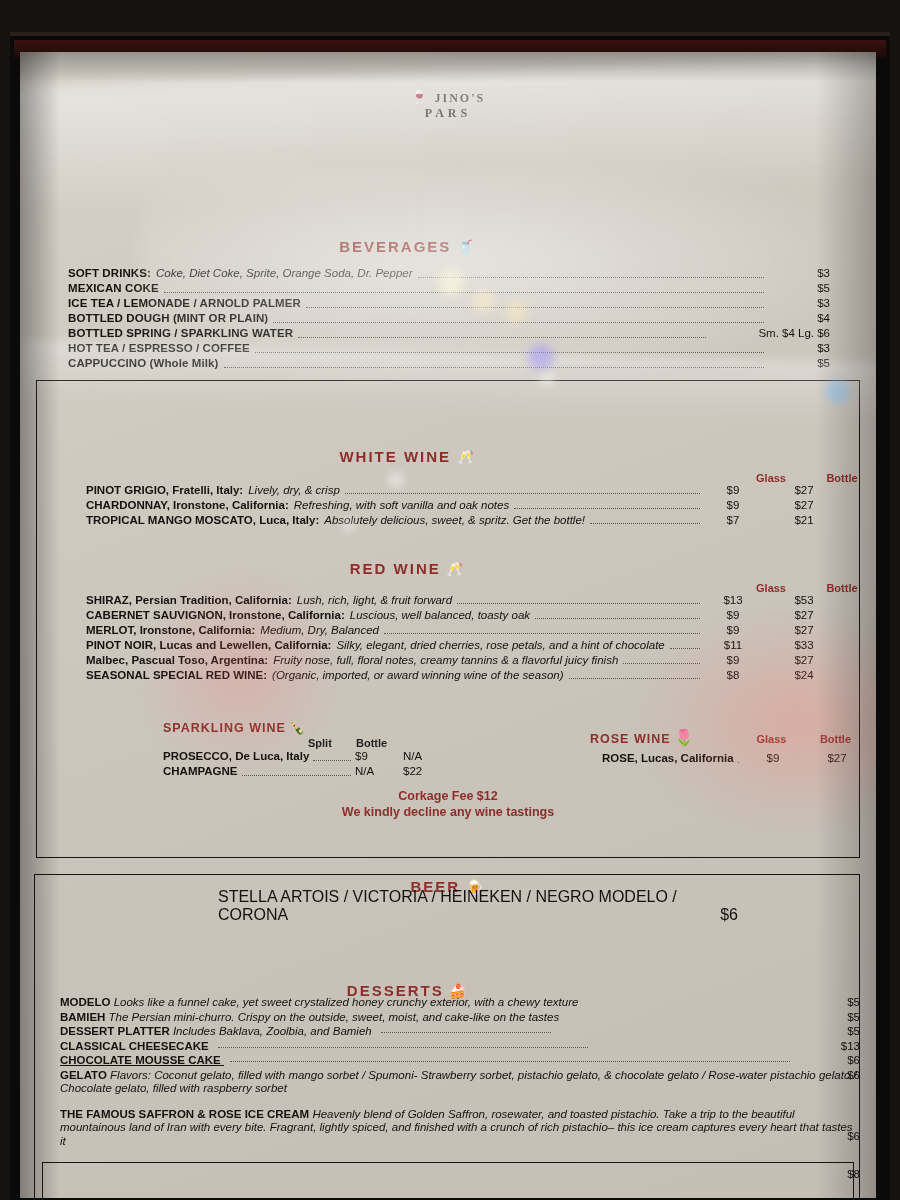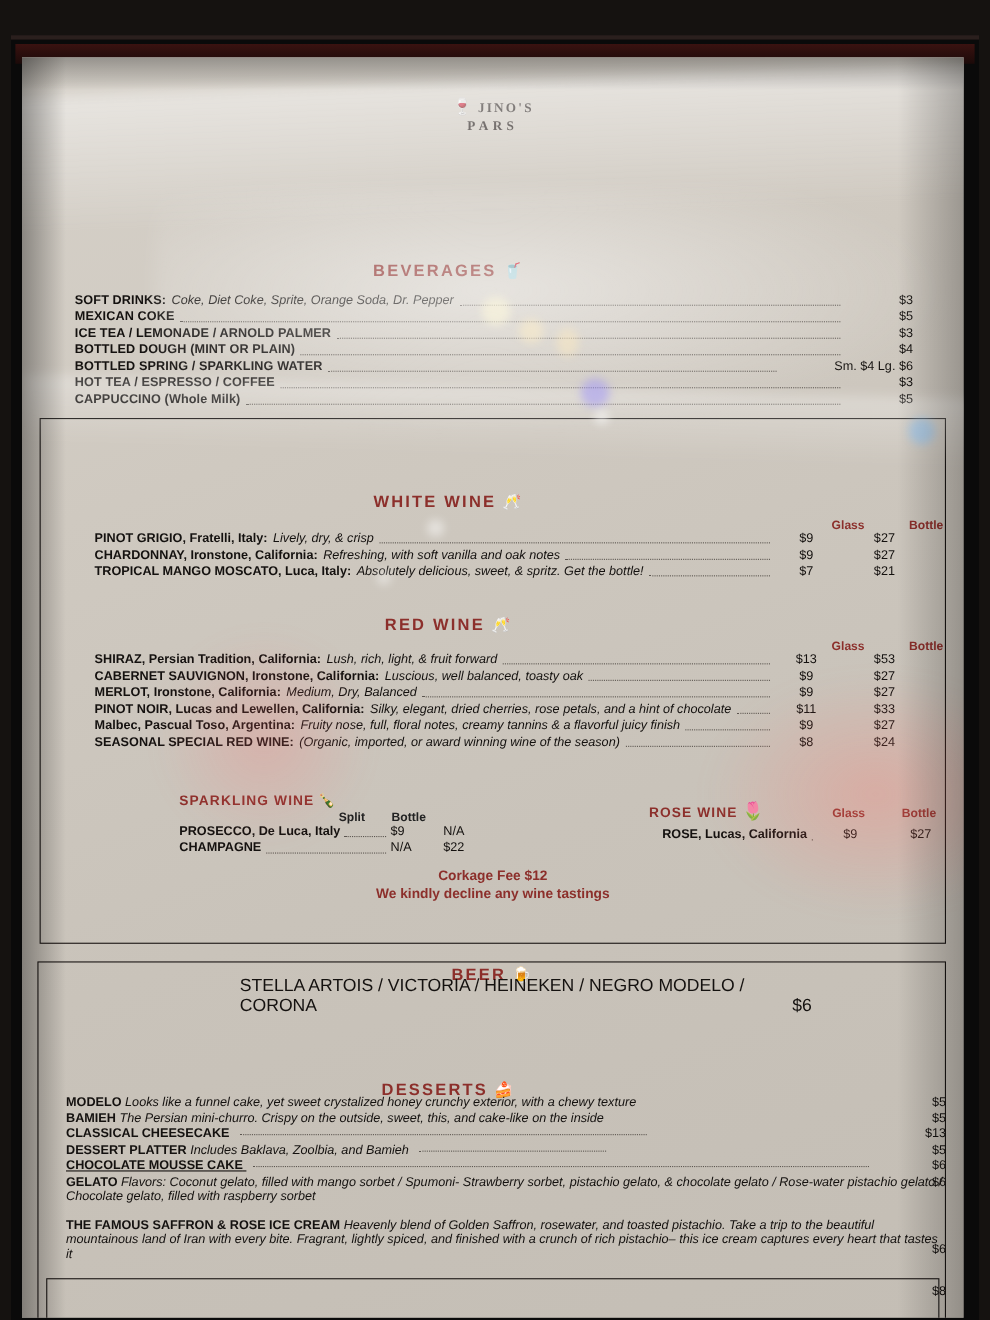--- a/index.html
+++ b/index.html
@@ -373,33 +373,33 @@
     </div>
 
     <div class="rows" id="dessert-rows">
       <div class="dz" style="margin-bottom:1px;">
         <span class="nm">MODELO</span>
         <span class="desc">Looks like a funnel cake, yet sweet crystalized honey crunchy exterior, with a chewy texture</span>
         <span class="dz-price" style="top:0;">$5</span>
       </div>
       <div class="dz" style="margin-bottom:1px;">
         <span class="nm">BAMIEH</span>
-        <span class="desc">The Persian mini-churro.  Crispy on the outside, sweet, this, and cake-like on the inside</span>
+        <span class="desc">The Persian mini-churro.  Crispy on the outside, sweet, moist, and cake-like on the tastes</span>
         <span class="dz-price" style="top:0;">$5</span>
-      </div>
-      <div class="dz" style="margin-bottom:1px;">
-        <span class="nm">CLASSICAL CHEESECAKE</span>
-        <span class="dot-line" style="width:370px;margin-left:6px;"></span>
-        <span class="dz-price" style="top:0;">$13</span>
       </div>
       <div class="dz" style="margin-bottom:1px;">
         <span class="nm">DESSERT PLATTER</span>
         <span class="desc">Includes Baklava, Zoolbia, and Bamieh</span>
         <span class="dot-line" style="width:170px;margin-left:6px;"></span>
         <span class="dz-price" style="top:0;">$5</span>
+      </div>
+      <div class="dz" style="margin-bottom:1px;">
+        <span class="nm">CLASSICAL CHEESECAKE</span>
+        <span class="dot-line" style="width:370px;margin-left:6px;"></span>
+        <span class="dz-price" style="top:0;">$13</span>
       </div>
       <div class="dz" style="margin-bottom:1px;text-decoration:underline;">
         <span class="nm">CHOCOLATE MOUSSE CAKE</span>
         <span class="dot-line" style="width:560px;margin-left:6px;"></span>
         <span class="dz-price" style="top:0;">$6</span>
       </div>
       <div class="dz" style="margin-bottom:0;">
         <span class="nm">GELATO</span>
         <span class="desc">Flavors: Coconut gelato, filled with mango sorbet / Spumoni- Strawberry sorbet, pistachio gelato, &amp; chocolate gelato /  Rose-water pistachio gelato / Chocolate gelato, filled with raspberry sorbet</span>
         <span class="dz-price" style="top:0;">$6</span>

